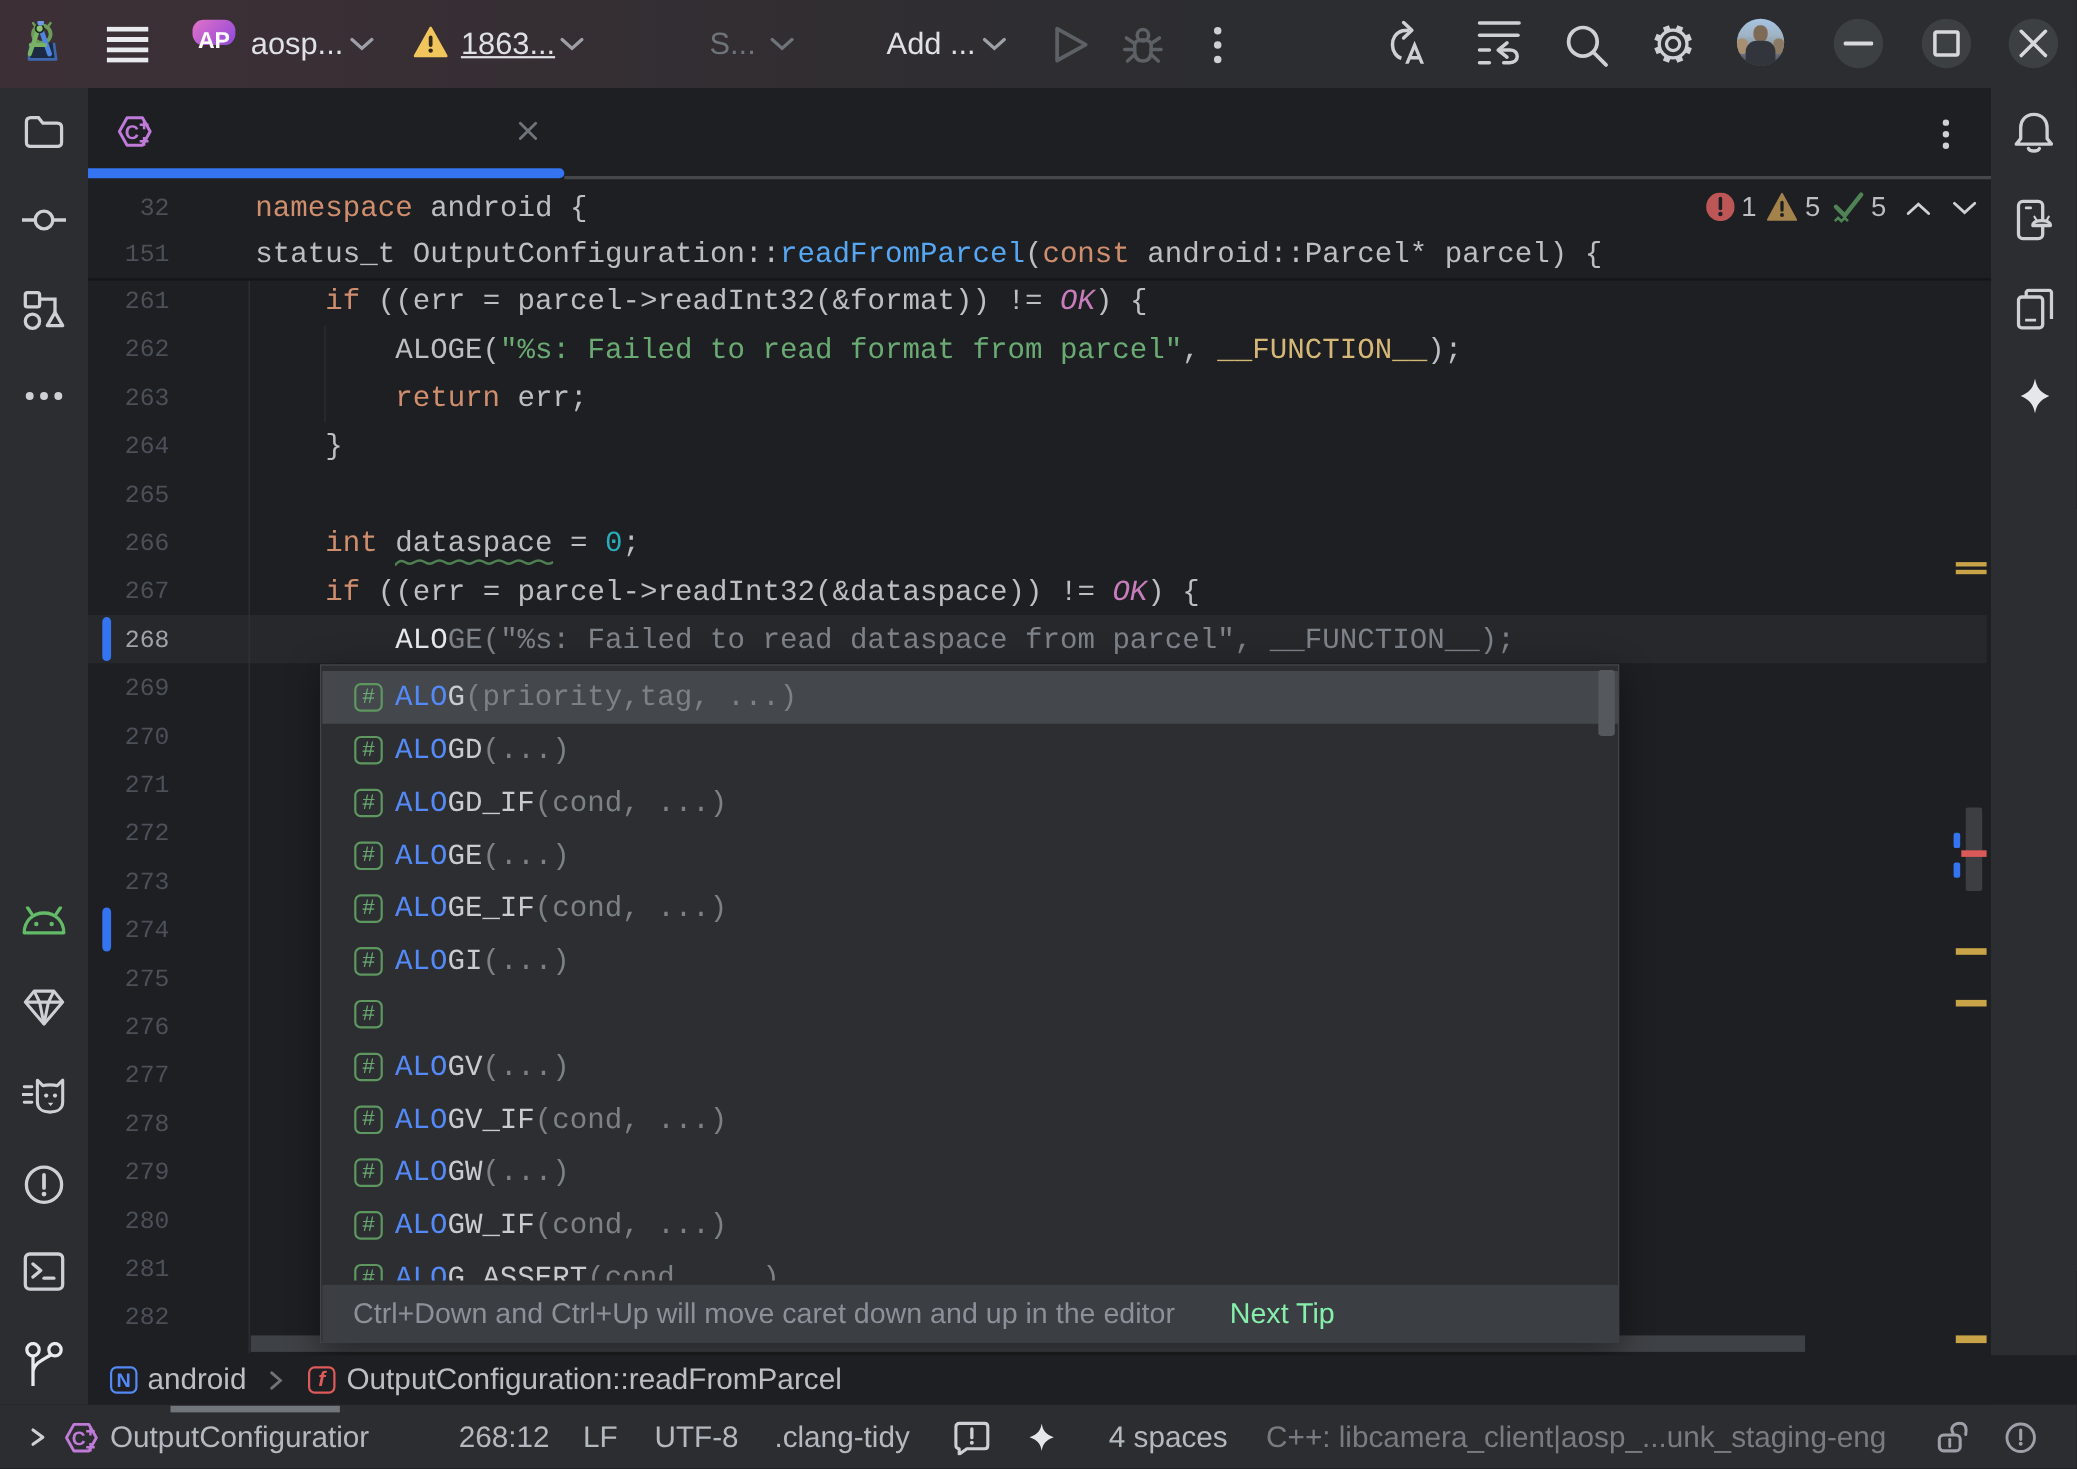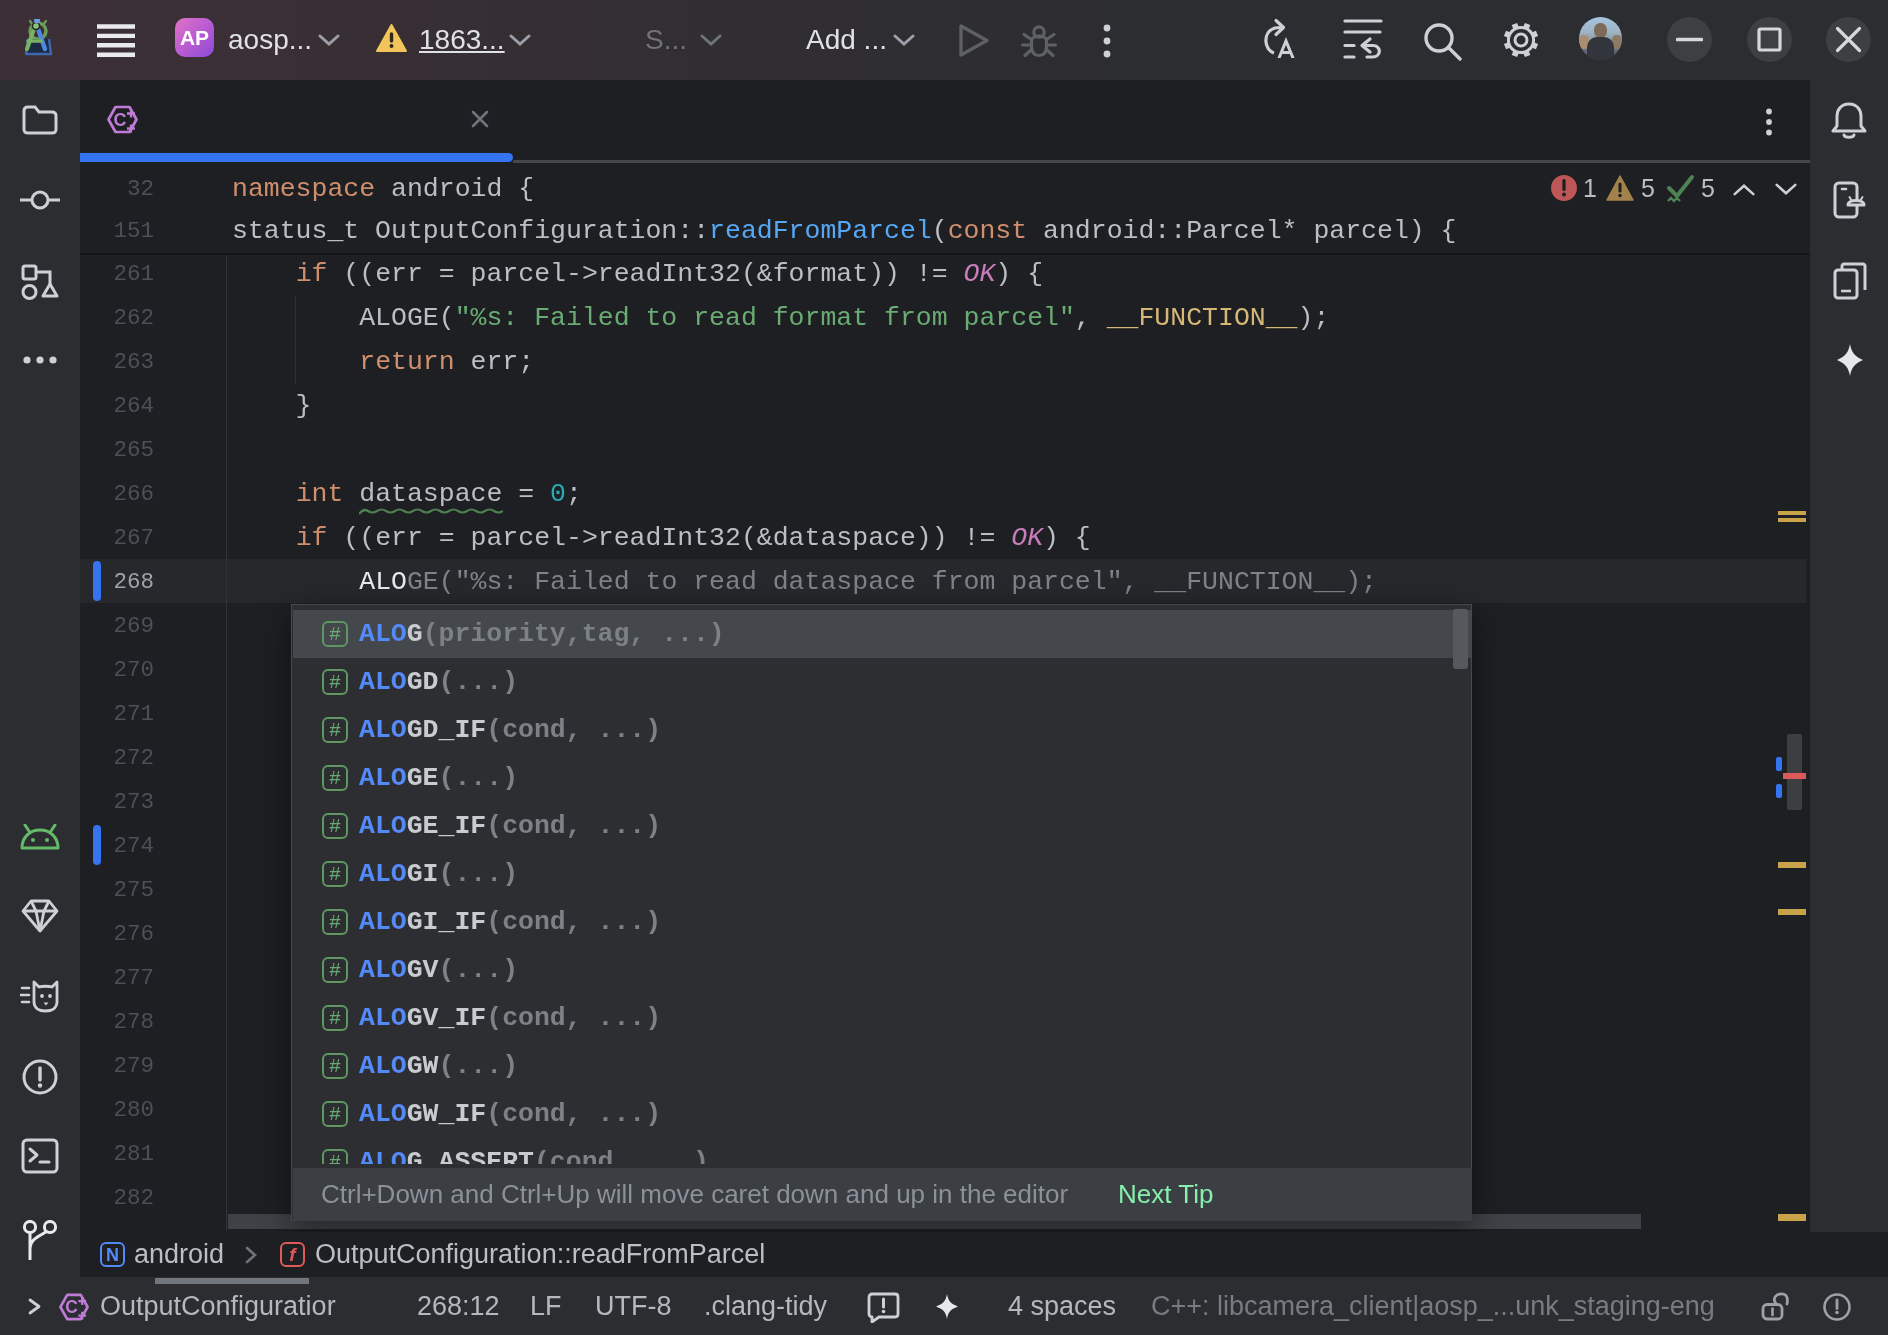--- a/index.html
+++ b/index.html
@@ -37,21 +37,21 @@
   .bright { color:#e8eaf0; }
   .vcs { position:absolute; left:11px; width:8px; height:40px; border-radius:4px; background:#3574f0; }
   #gutsep { position:absolute; left:146px; top:99px; width:1px; height:975px; background:#313438; }
   
   #popup { left:291px; top:604px; width:1181px; height:617px; background:#2c2e31; border:1px solid #46484c;
     box-shadow:0 8px 30px rgba(0,0,0,0.45); }
   .prow { position:absolute; left:1px; width:1179px; height:48px; }
   .psel { background:#44474b; }
   .picon { position:absolute; left:29px; top:11px; width:26px; height:26px; border:2px solid #5e9860; border-radius:6px;
     color:#6aab73; text-align:center; line-height:23px; font-size:20px; font-family:"Liberation Mono",monospace;}
-  .pname { position:absolute; left:66px; top:0; height:48px; line-height:48px;font-weight:bold; }
+  .pname { position:absolute; left:66px; top:0; height:48px; line-height:48px; }
   .pblue { color:#548af7; }
   .pwhite { color:#c8cbd0; }
   .pgray { color:#7c8186; }
   #pfooter { position:absolute; left:1px; top:563px; width:1179px; height:53px; background:#3b3e42;
     line-height:53px; font-size:26px; color:#8c9199; }
   
   #crumbs { left:80px; top:1232px; width:1808px; height:45px; background:#1e1f22; }
   #statusbar { left:0; top:1277px; width:1888px; height:58px; background:#2b2d30; }
   .sbtext { position:absolute; top:0; height:46px; line-height:58px; font-size:27px; color:#b4b8bf; }
 </style>
@@ -72,21 +72,21 @@
 
   <svg class="abs" style="left:97px;top:24px" width="38" height="33" viewBox="0 0 38 33">
     <g stroke="#e8eaed" stroke-width="4.4">
         <path d="M0 2.5 H38"></path>
         <path d="M0 11.9 H38"></path>
         <path d="M0 21.3 H38"></path>
         <path d="M0 30.7 H38"></path>
       </g>
   </svg>
 
-  <div class="abs" style="left:175px;top:18px;width:39px;height:39px;border-radius:10px;
+  <div class="abs" style="left:175px;top:18px;width:39px;height:23px;border-radius:10px;
        background:linear-gradient(135deg,#e073c8 0%,#b55ad2 55%,#8b4bd8 100%);
        color:#fff;font-size:21px;font-weight:bold;text-align:center;line-height:39px;">AP</div>
   <div class="tbtext" style="left:228px;">aosp...</div>
   <svg class="chev" style="left:318px" viewBox="0 0 22 14">
       <path d="M2 3 L11 11 L20 3" fill="none" stroke="#9da0a8" stroke-width="3" stroke-linecap="round"></path>
     </svg>
 
   <svg class="abs" style="left:376px;top:24px" width="31" height="29" viewBox="0 0 31 29">
     <path d="M15.5 1 L30 27 L1 27 Z" fill="#f2c55c" stroke="#f2c55c" stroke-width="2" stroke-linejoin="round"></path>
     <path d="M15.5 10 L15.5 17" stroke="#32281a" stroke-width="3.4" stroke-linecap="round"></path>
@@ -399,21 +399,21 @@
   <div class="abs" style="left:148px;top:1058px;width:1413px;height:15px;background:#3e4145"></div>
 </div>
 <div id="popup" class="abs mono">
   <div class="abs" style="left:0;top:0;width:1179px;height:559px;overflow:hidden;">
     <div class="prow psel" style="top:5px"><span class="picon">#</span><span class="pname"><span class="pblue">ALO</span><span class="pwhite">G</span><span class="pgray">(priority,tag, ...)</span></span></div>
     <div class="prow" style="top:53px"><span class="picon">#</span><span class="pname"><span class="pblue">ALO</span><span class="pwhite">GD</span><span class="pgray">(...)</span></span></div>
     <div class="prow" style="top:101px"><span class="picon">#</span><span class="pname"><span class="pblue">ALO</span><span class="pwhite">GD_IF</span><span class="pgray">(cond, ...)</span></span></div>
     <div class="prow" style="top:149px"><span class="picon">#</span><span class="pname"><span class="pblue">ALO</span><span class="pwhite">GE</span><span class="pgray">(...)</span></span></div>
     <div class="prow" style="top:197px"><span class="picon">#</span><span class="pname"><span class="pblue">ALO</span><span class="pwhite">GE_IF</span><span class="pgray">(cond, ...)</span></span></div>
     <div class="prow" style="top:245px"><span class="picon">#</span><span class="pname"><span class="pblue">ALO</span><span class="pwhite">GI</span><span class="pgray">(...)</span></span></div>
-    <div class="prow" style="top:293px"><span class="picon">#</span><span class="pname"><span class="pblue">ALO</span><span class="pwhite">GI_IF</span><span class="pgray">(cond, ...)</span></span></div>
+    <div class="prow" style="top:293px"><span class="picon">#</span></div>
     <div class="prow" style="top:341px"><span class="picon">#</span><span class="pname"><span class="pblue">ALO</span><span class="pwhite">GV</span><span class="pgray">(...)</span></span></div>
     <div class="prow" style="top:389px"><span class="picon">#</span><span class="pname"><span class="pblue">ALO</span><span class="pwhite">GV_IF</span><span class="pgray">(cond, ...)</span></span></div>
     <div class="prow" style="top:437px"><span class="picon">#</span><span class="pname"><span class="pblue">ALO</span><span class="pwhite">GW</span><span class="pgray">(...)</span></span></div>
     <div class="prow" style="top:485px"><span class="picon">#</span><span class="pname"><span class="pblue">ALO</span><span class="pwhite">GW_IF</span><span class="pgray">(cond, ...)</span></span></div>
     <div class="prow" style="top:533px"><span class="picon">#</span><span class="pname"><span class="pblue">ALO</span><span class="pwhite">G_ASSERT</span><span class="pgray">(cond, ...)</span></span></div>
   </div>
   <div class="abs" style="left:1161px;top:4px;width:15px;height:60px;background:#55585d;border-radius:3px"></div>
   <div id="pfooter" style="font-family:'Liberation Sans'">
     <span style="position:absolute;left:28px;top:0;">Ctrl+Down and Ctrl+Up will move caret down and up in the editor</span>
     <span style="position:absolute;left:785px;top:0;color:#86efac;margin-left:40px;">Next Tip</span>

